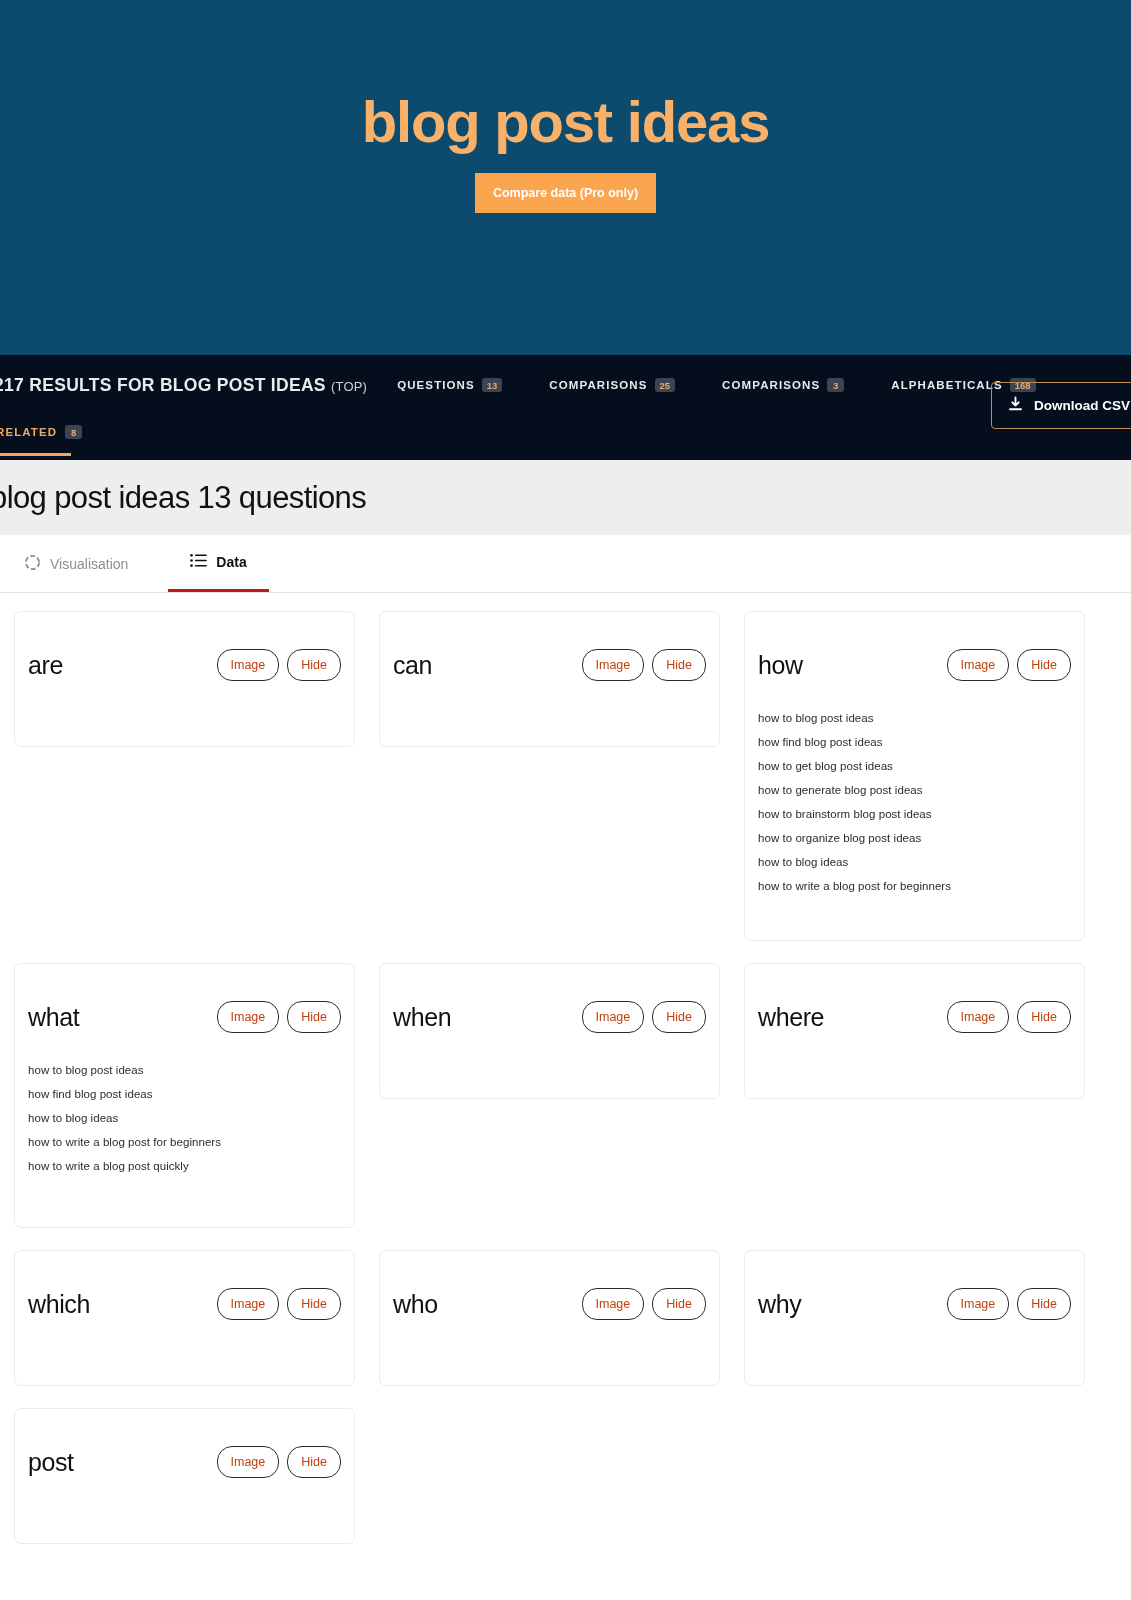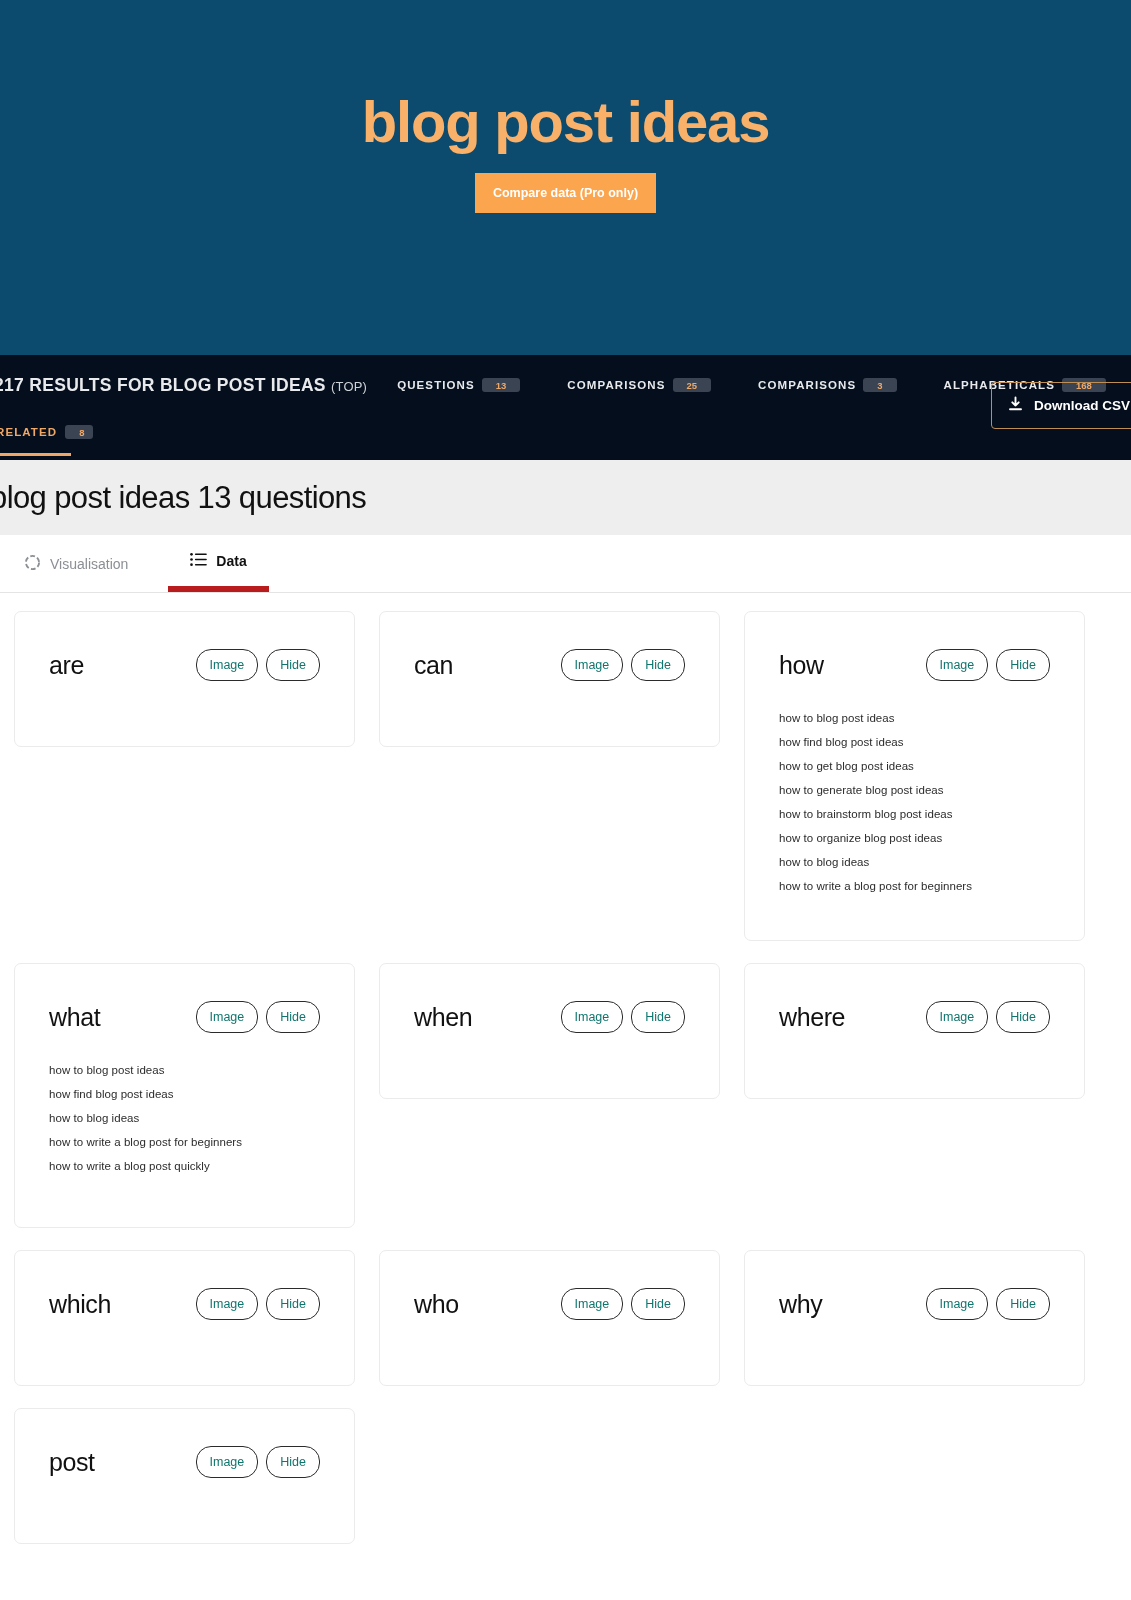--- a/index.html
+++ b/index.html
@@ -92,21 +92,21 @@
     font-size: 11.5px;
     font-weight: 700;
     letter-spacing: 1.1px;
   }
   .nav-tab .badge {
     background: #3b4452;
     color: #f0a868;
     font-size: 9.5px;
     font-weight: 700;
     border-radius: 3px;
-    padding: 3px 14px 2px;
+    padding: 3px 5px 2px;
     line-height: 1;
     min-width: 17px;
     text-align: center;
   }
   .nav-tab.active .lbl { color: #f0a868; }
   .nav-row-2 {
     display: flex;
     align-items: center;
     height: 45px;
     margin-top: -4px;
@@ -178,58 +178,58 @@
     font-size: 14px;
     color: #8b8f94;
     font-weight: 400;
     position: relative;
     margin-left: -14px;
   }
   .view-tab + .view-tab { margin-left: 18px; }
   .view-tab.active {
     color: #111111;
     font-weight: 700;
-    border-bottom: 6px solid #b91c1c;
+    border-bottom: 3px solid #b91c1c;
   }
 
   
   .grid {
     display: grid;
     grid-template-columns: repeat(3, 341px);
     column-gap: 24px;
     row-gap: 22px;
     padding: 18px 0 40px 14px;
     align-items: start;
   }
   .card {
     border: 1px solid #ebebeb;
     border-radius: 7px;
     background: #ffffff;
-    padding: 30px 34px 28px;
+    padding: 30px 13px 28px;
     min-height: 136px;
   }
   .card-head {
     display: flex;
     align-items: center;
     justify-content: space-between;
     min-height: 46px;
   }
   .card-title {
     font-size: 25px;
     font-weight: 400;
     color: #111111;
     letter-spacing: -0.4px;
   }
   .card-actions { display: flex; gap: 8px; }
   .mini-btn {
     border: 1px solid #2b2b2b;
     background: #ffffff;
     border-radius: 15px;
     font-size: 12.5px;
-    color: #0f766e;
+    color: #c2410c;
     padding: 9px 13px;
     cursor: pointer;
     font-family: "Liberation Sans", sans-serif;
     line-height: 1;
   }
   .card-list { margin-top: 18px; }
   .card-list .row {
     font-size: 11.5px;
     color: #2c2c2c;
     padding: 6px 0;

